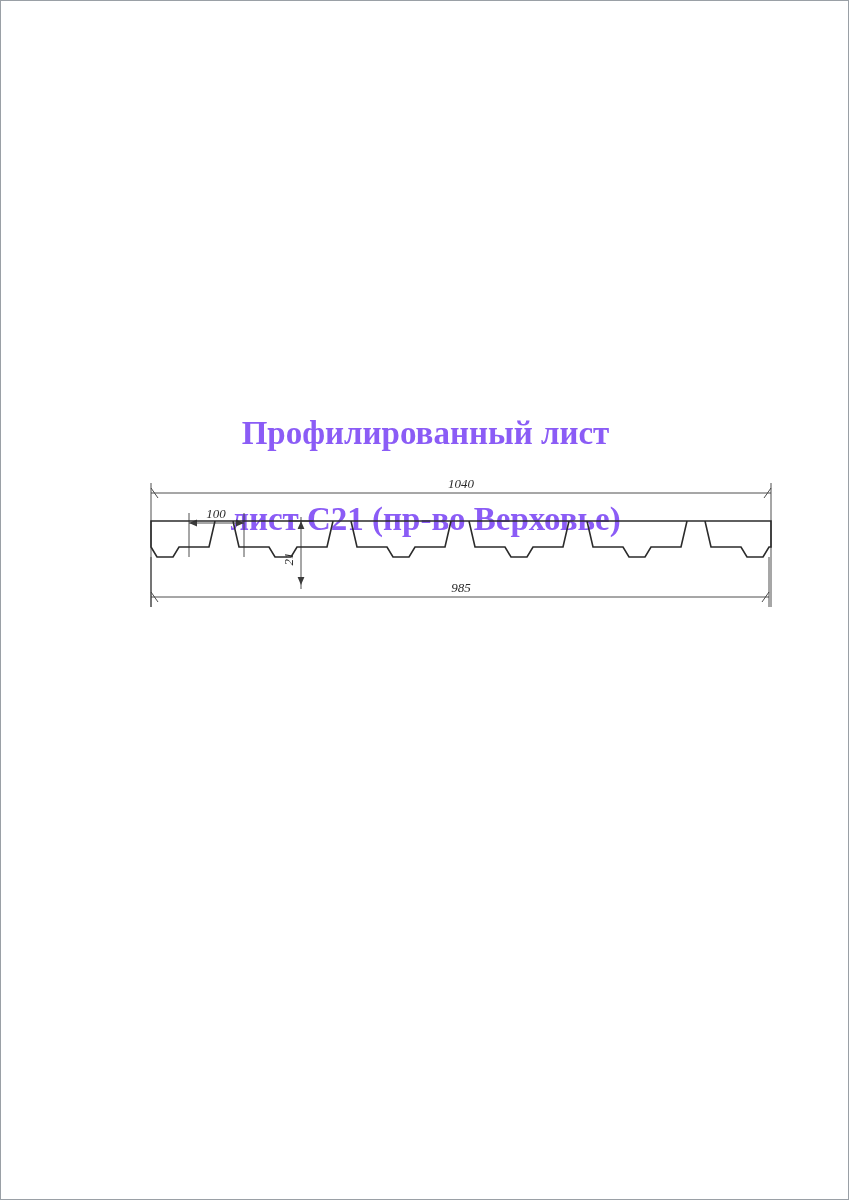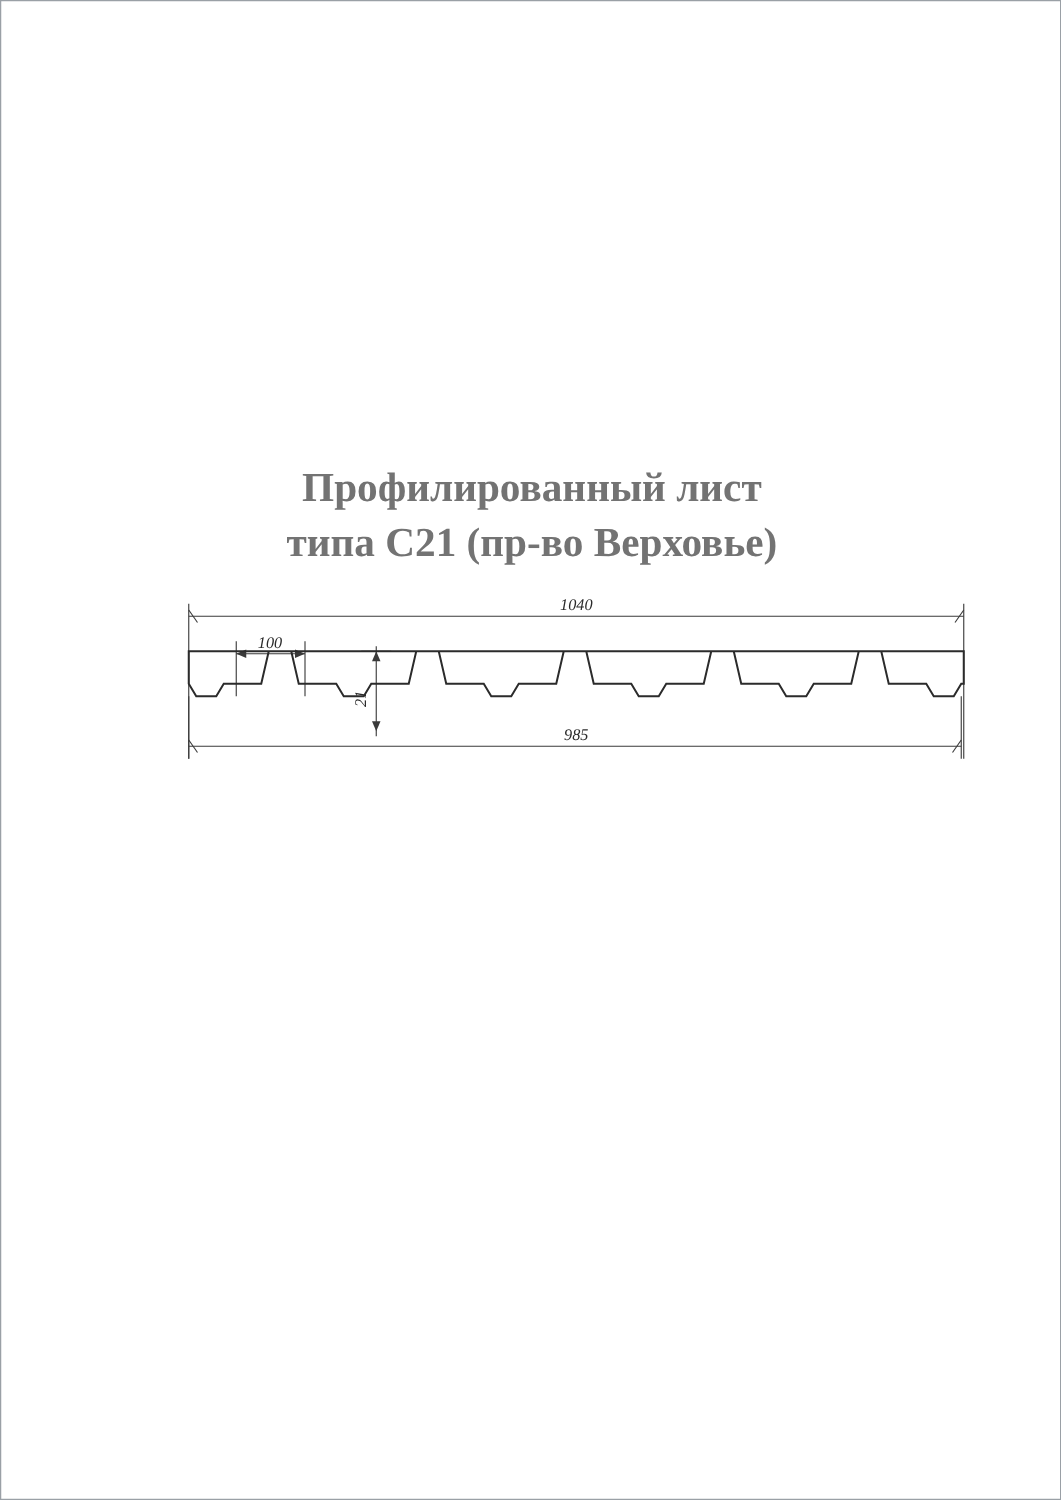--- a/index.html
+++ b/index.html
@@ -28,23 +28,24 @@
     position: absolute;
     left: 0;
     top: 368px;
     width: 849px;
     text-align: center;
   }
   .title-line {
     font-family: "Liberation Serif", serif;
     font-size: 33px;
     font-weight: bold;
-    color: #737373;
+    color: #8b5cf6;
     line-height: 44px;
     letter-spacing: 0px;
+    margin-top: 42px;
   }
   #drawing {
     position: absolute;
     left: 120px;
     top: 460px;
     width: 680px;
     height: 180px;
   }
   svg { display: block; }
   .thin { stroke: #3a3a3a; stroke-width: 0.9; fill: none; }
@@ -56,21 +57,21 @@
     fill: #2b2b2b;
   }
 </style>
 </head>
 <body>
 
 <div id="page">
 
   <div id="title-block">
     <div class="title-line">Профилированный лист</div>
-    <div class="title-line">типа С21 (пр-во Верховье)</div>
+    <div class="title-line">лист С21 (пр-во Верховье)</div>
   </div>
 
   <div id="drawing">
     <svg width="680" height="180" viewBox="0 0 680 180" xmlns="http://www.w3.org/2000/svg">
 
       <line class="thin" x1="30" y1="22" x2="30" y2="146"></line>
       <line class="thin" x1="650" y1="22" x2="650" y2="146"></line>
 
       <line class="thin" x1="30" y1="32" x2="650" y2="32"></line>
       <line class="thin" x1="30" y1="27" x2="37" y2="37"></line>

